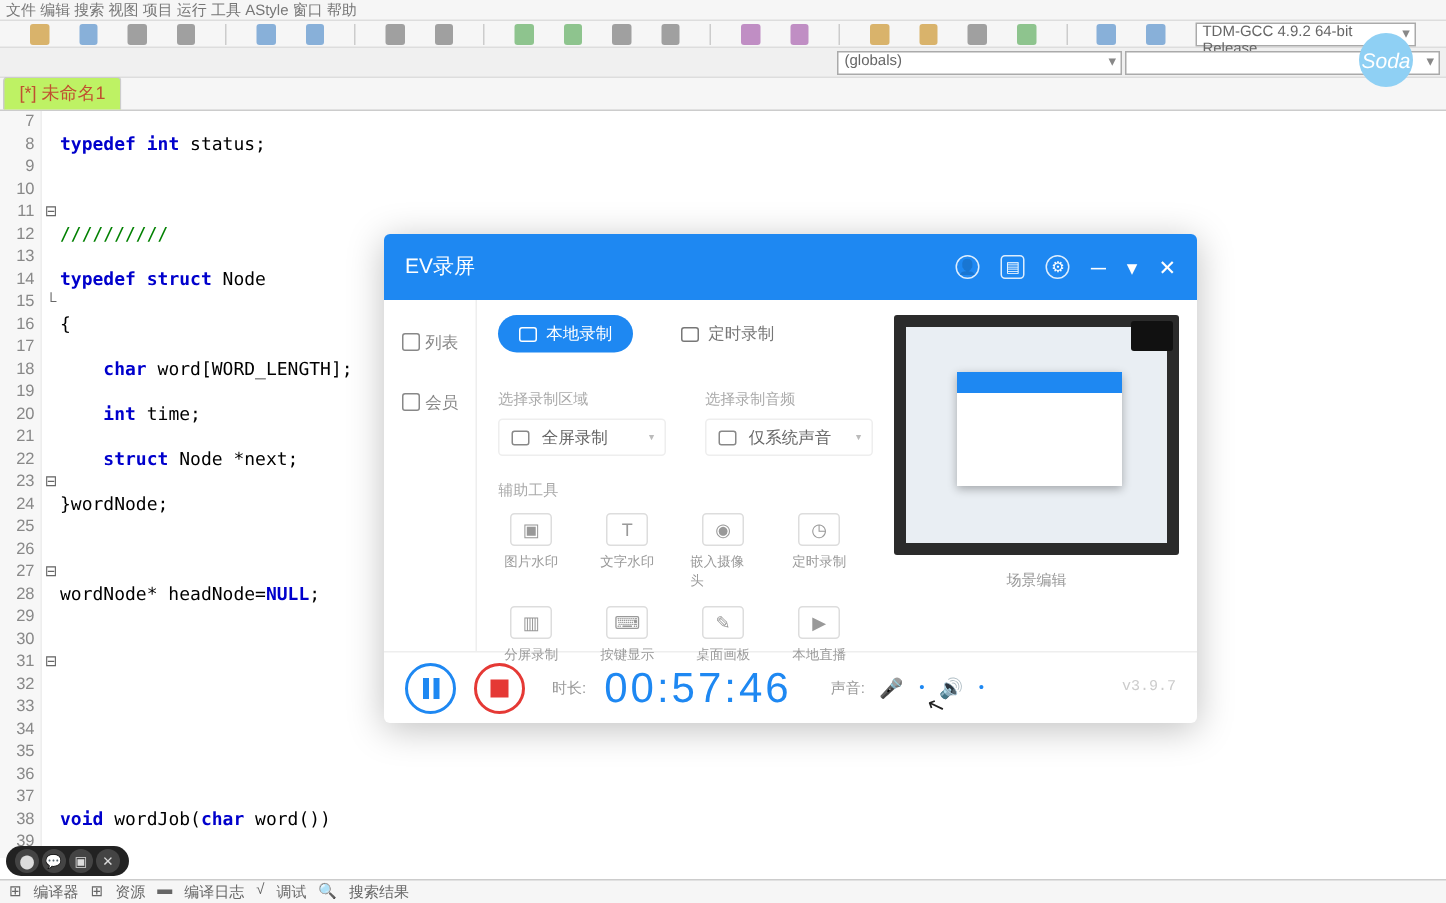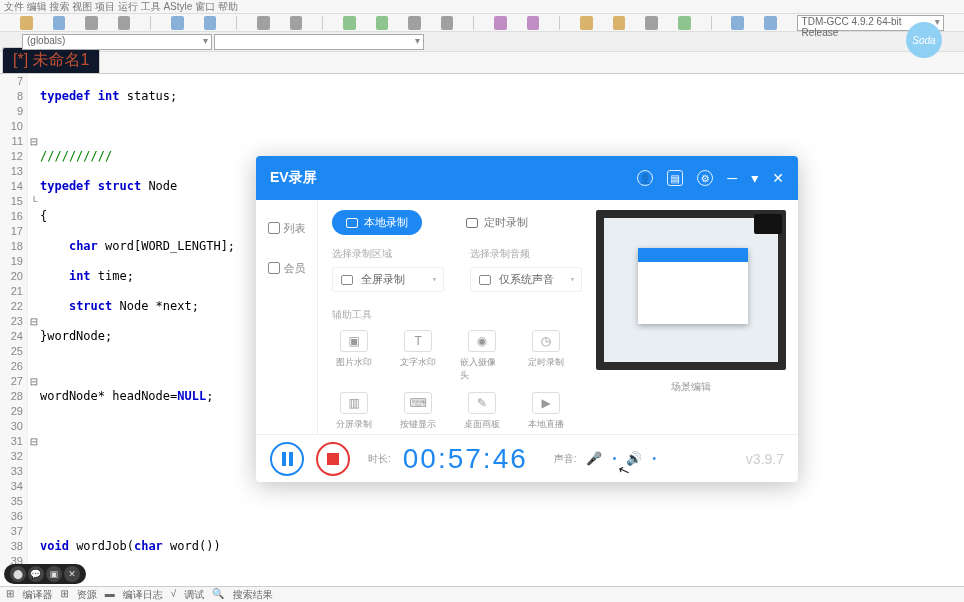--- a/index.html
+++ b/index.html
@@ -13,51 +13,51 @@
 .toolbar .ticon.c2 { background:#88b0d9; }
 .toolbar .ticon.c3 { background:#a0a0a0; }
 .toolbar .ticon.c4 { background:#8ec48e; }
 .toolbar .ticon.c5 { background:#c08ec4; }
 .toolbar .sep { width:1px; height:14px; background:#ccc; }
 .combo { height:16px; border:1px solid #aaa; background:#fff; font-size:10px; padding:0 16px 0 4px; color:#666; position:relative;}
 .combo::after{content:"▾"; position:absolute; right:3px; top:0; color:#888;}
 .combo.small{ min-width:100px; }
 .combo.med{ min-width:120px; }
 .combo.wide{ min-width:130px; }
-.toolbar2 { height: 20px; border-bottom: 1px solid #ddd; background: #f0f0f0; display: flex; align-items: center; gap: 2px; padding: 0 16px; }
+.toolbar2 { height: 20px; border-bottom: 1px solid #ddd; background: #f0f0f0; display: flex; align-items: center; gap: 2px; padding: 0 4px; justify-content: flex-end; }
 
 .filetab { height: 22px; background: #f6f6f6; border-bottom: 1px solid #ccc; display:flex; align-items:flex-end; padding-left: 2px;}
-.filetab .tab { background:#0f172a; border:1px solid #ccc; border-bottom:none; padding:2px 10px; font-size:16px; color:#c05030; border-top-left-radius:3px; border-top-right-radius:3px;}
+.filetab .tab { background:#bef264; border:1px solid #ccc; border-bottom:none; padding:2px 10px; font-size:12px; color:#c05030; border-top-left-radius:3px; border-top-right-radius:3px;}
 
 
 .editor { position: relative; background:#fff; height: 498px; overflow:hidden; }
 .gutter { position:absolute; left:0; top:0; width:28px; background:#f7f7f7; border-right:1px solid #eee; font-size:11px; color:#888; text-align:right; padding-right:4px; line-height:15px; }
 .fold { position:absolute; left:28px; top:0; width:12px; font-size:10px; color:#666; line-height:15px; text-align:center; }
 .code { position:absolute; left:40px; top:0; right:0; font-family: Consolas, monospace; font-size:12px; line-height:15px; white-space:pre; }
 .kw { color:#0000cc; font-weight:bold; }
 .cm { color:#008000; }
 .codeline { height:15px; }
 
 
 .recorder { position:absolute; left:256px; top:156px; width:542px; height:326px; background:#fff; border-radius:4px; box-shadow:0 4px 24px rgba(0,0,0,.25); overflow:hidden; }
 .rec-title { height:44px; background:#1e88f2; display:flex; align-items:center; justify-content:space-between; padding:0 14px; color:#fff; }
-.rec-title .left { font-size:14px; font-weight:700; }
+.rec-title .left { font-size:14px; font-weight:400; }
 .rec-title .right { display:flex; gap:14px; align-items:center; }
 .rec-title .ico { width:16px; height:16px; border:1.5px solid rgba(255,255,255,.85); border-radius:50%; display:flex; align-items:center; justify-content:center; font-size:10px; }
 .rec-title .ico.sq { border-radius:3px; }
 .rec-title .sys { font-size:14px; cursor:pointer; }
 
 .rec-body { display:flex; height:234px; }
 .rec-side { width:66px; border-right:1px solid #eee; display:flex; flex-direction:column; padding-top:8px;}
 .rec-side .sitem { height:40px; display:flex; align-items:center; justify-content:center; gap:4px; font-size:11px; color:#888; cursor:pointer; }
 .rec-side .sitem.active { color:#1e88f2; border-left:3px solid #1e88f2; background:#f5faff; }
 .rec-side .sico { width:12px; height:12px; border:1.5px solid currentColor; border-radius:2px;}
 
 .rec-main { flex:1; padding:10px 14px; }
-.rec-tabs { display:flex; gap:30px; margin-bottom:12px; }
+.rec-tabs { display:flex; gap:18px; margin-bottom:24px; }
 .rec-tab { display:flex; align-items:center; gap:6px; padding:5px 14px; border-radius:13px; font-size:11px; color:#777; cursor:pointer;}
 .rec-tab.active { background:#1e88f2; color:#fff; }
 .rec-tab .ti { width:12px; height:10px; border:1.5px solid currentColor; border-radius:2px;}
 
 .rec-sect { display:flex; gap:26px; margin-bottom:16px;}
 .rec-col .lab { font-size:10px; color:#aaa; margin-bottom:6px;}
 .rec-sel { display:flex; align-items:center; gap:8px; font-size:11px; color:#666; border:1px solid #eee; padding:4px 8px; border-radius:3px; min-width:112px; position:relative;font-family:Liberation Mono, monospace;}
 .rec-sel .ri { width:12px; height:10px; border:1.5px solid #888; border-radius:2px;}
 .rec-sel::after{content:"▾"; position:absolute; right:6px; color:#bbb; font-size:9px;}
 
@@ -78,27 +78,27 @@
 .rec-foot { height:48px; border-top:1px solid #eee; display:flex; align-items:center; padding:0 14px; gap:12px;}
 .rbtn { width:34px; height:34px; border-radius:50%; border:2px solid #1e88f2; display:flex; align-items:center; justify-content:center; cursor:pointer;}
 .rbtn.pause .pb { display:flex; gap:3px;}
 .rbtn.pause .pb span{ width:4px; height:14px; background:#1e88f2;}
 .rbtn.stop { border-color:#e53935;}
 .rbtn.stop .sq { width:12px; height:12px; background:#e53935;}
 .rt-lab { font-size:10px; color:#999; margin-left:6px;}
 .rtimer { font-family: "Segoe UI", Arial; font-size:28px; color:#1e88f2; letter-spacing:2px; font-weight:300;}
 .raudio { display:flex; align-items:center; gap:10px; margin-left:14px; font-size:10px; color:#999;}
 .raudio .micon{ color:#1e88f2; font-size:13px;}
-.rver { margin-left:auto; font-size:14px; color:#ccc;}
+.rver { margin-left:auto; font-size:10px; color:#ccc;font-family:Liberation Mono, monospace;}
 
 
 .bottom-task { position:absolute; left:4px; bottom:18px; display:flex; gap:2px; background:#222; border-radius:12px; padding:2px 6px;}
 .bottom-task .bt { width:16px; height:16px; background:#444; border-radius:50%; color:#ddd; font-size:9px; display:flex; align-items:center; justify-content:center;}
 .status { position:absolute; left:0; right:0; bottom:0; height:16px; border-top:1px solid #ccc; background:#f6f6f6; font-size:10px; color:#666; padding:1px 6px; display:flex; gap:8px;}
-.badge { position:absolute; right:22px; top:22px; width:36px; height:36px; border-radius:50%; background:#8fd0f4; color:#fff; display:flex; align-items:center; justify-content:center; font-size:10px; font-style:italic;}
+.badge { position:absolute; right:22px; top:22px; width:36px; height:36px; border-radius:50%; background:#8fd0f4; color:#fff; display:flex; align-items:center; justify-content:center; font-size:14px; font-style:italic;}
 .cursor { position:absolute; left:618px; top:462px; font-size:14px; color:#222; transform:rotate(-20deg);}
 </style>
 </head>
 <body>
 
 <div class="menubar">文件  编辑  搜索  视图  项目  运行  工具  AStyle  窗口  帮助</div>
 <div class="toolbar">
   <span class="ticon c1"></span>
   <span class="ticon c2"></span>
   <span class="ticon c3"></span>

